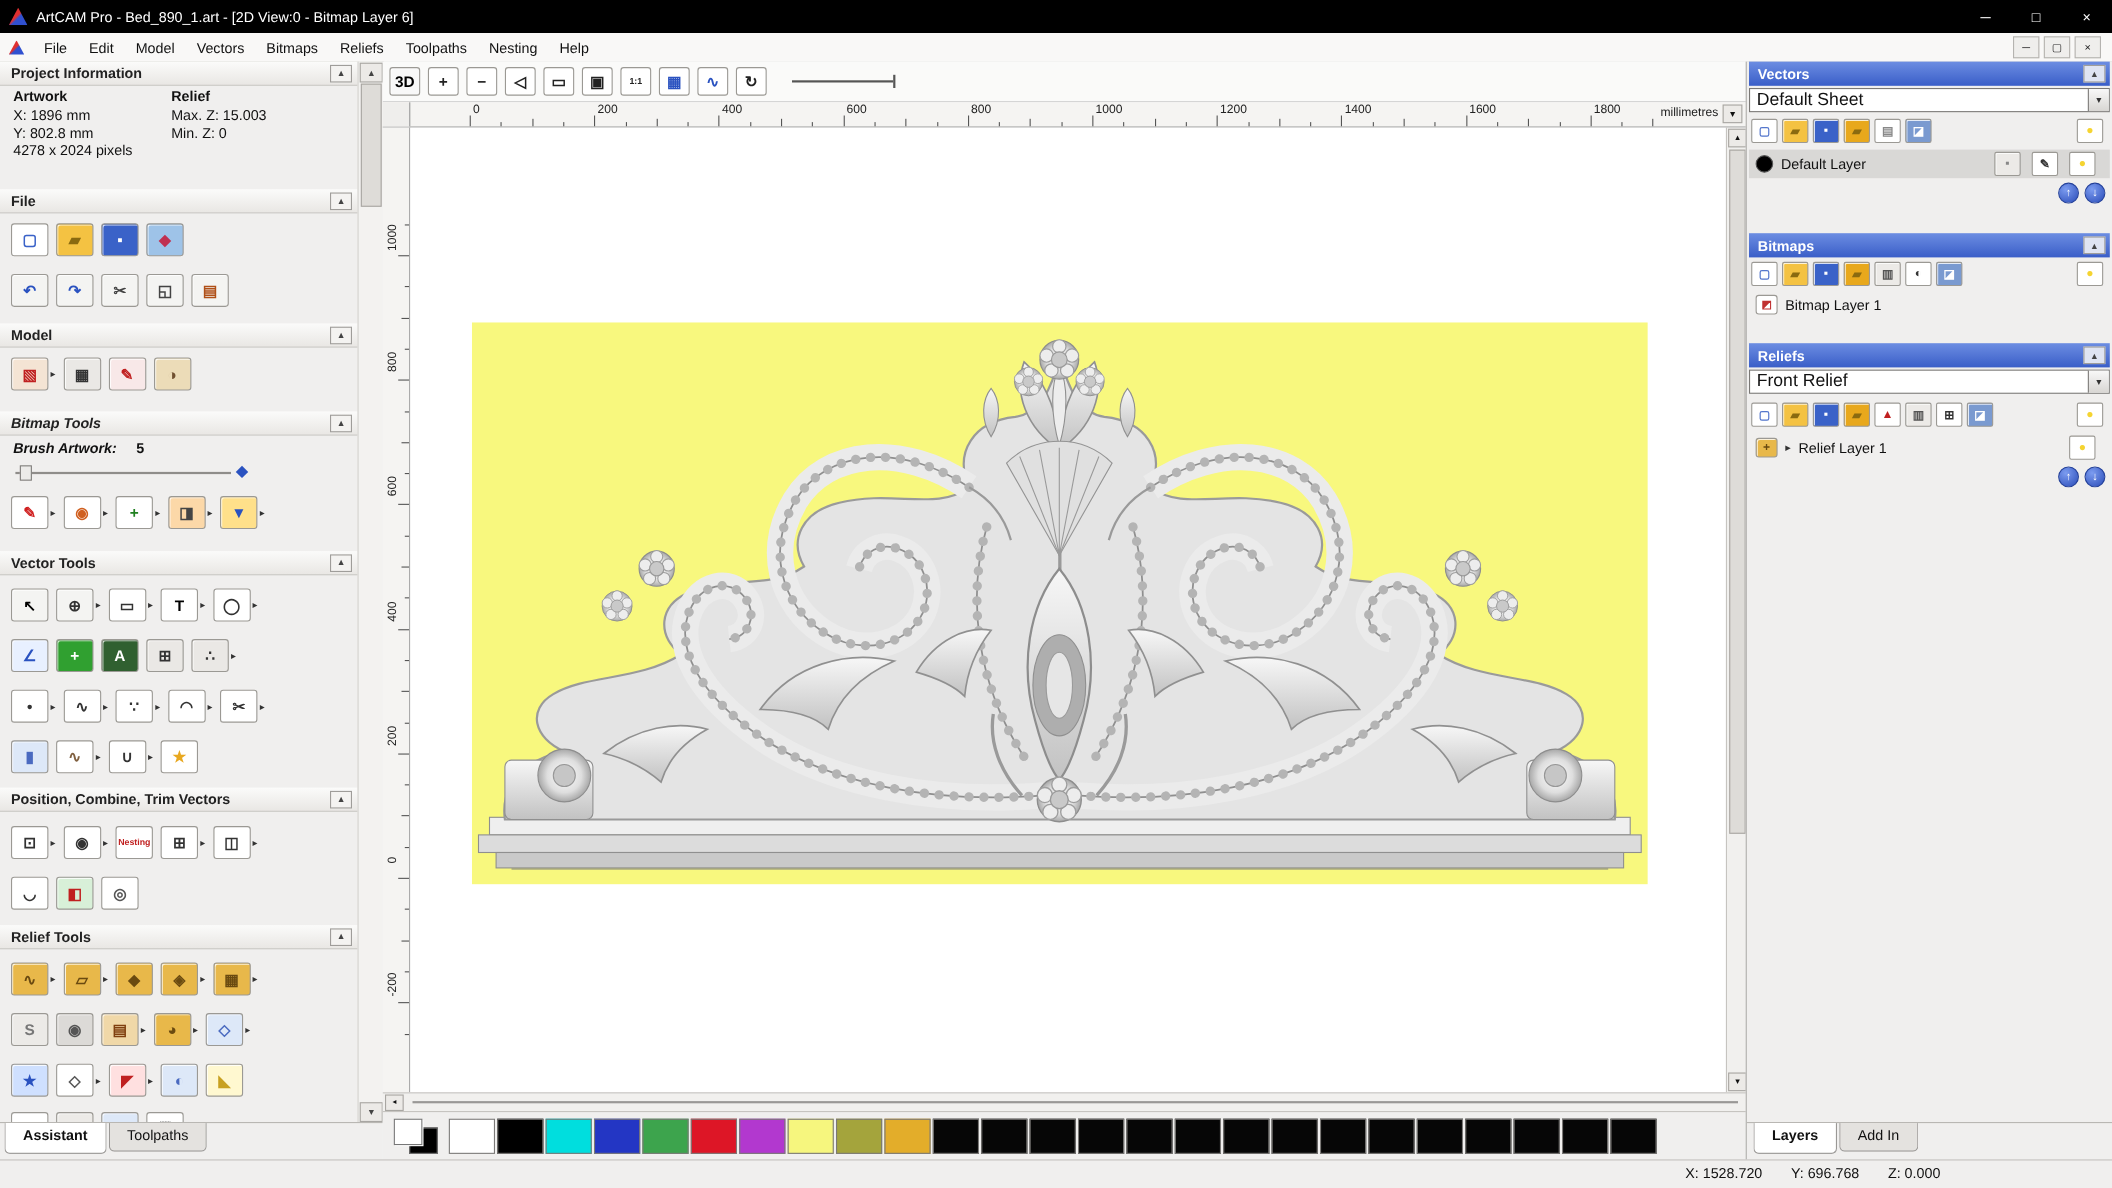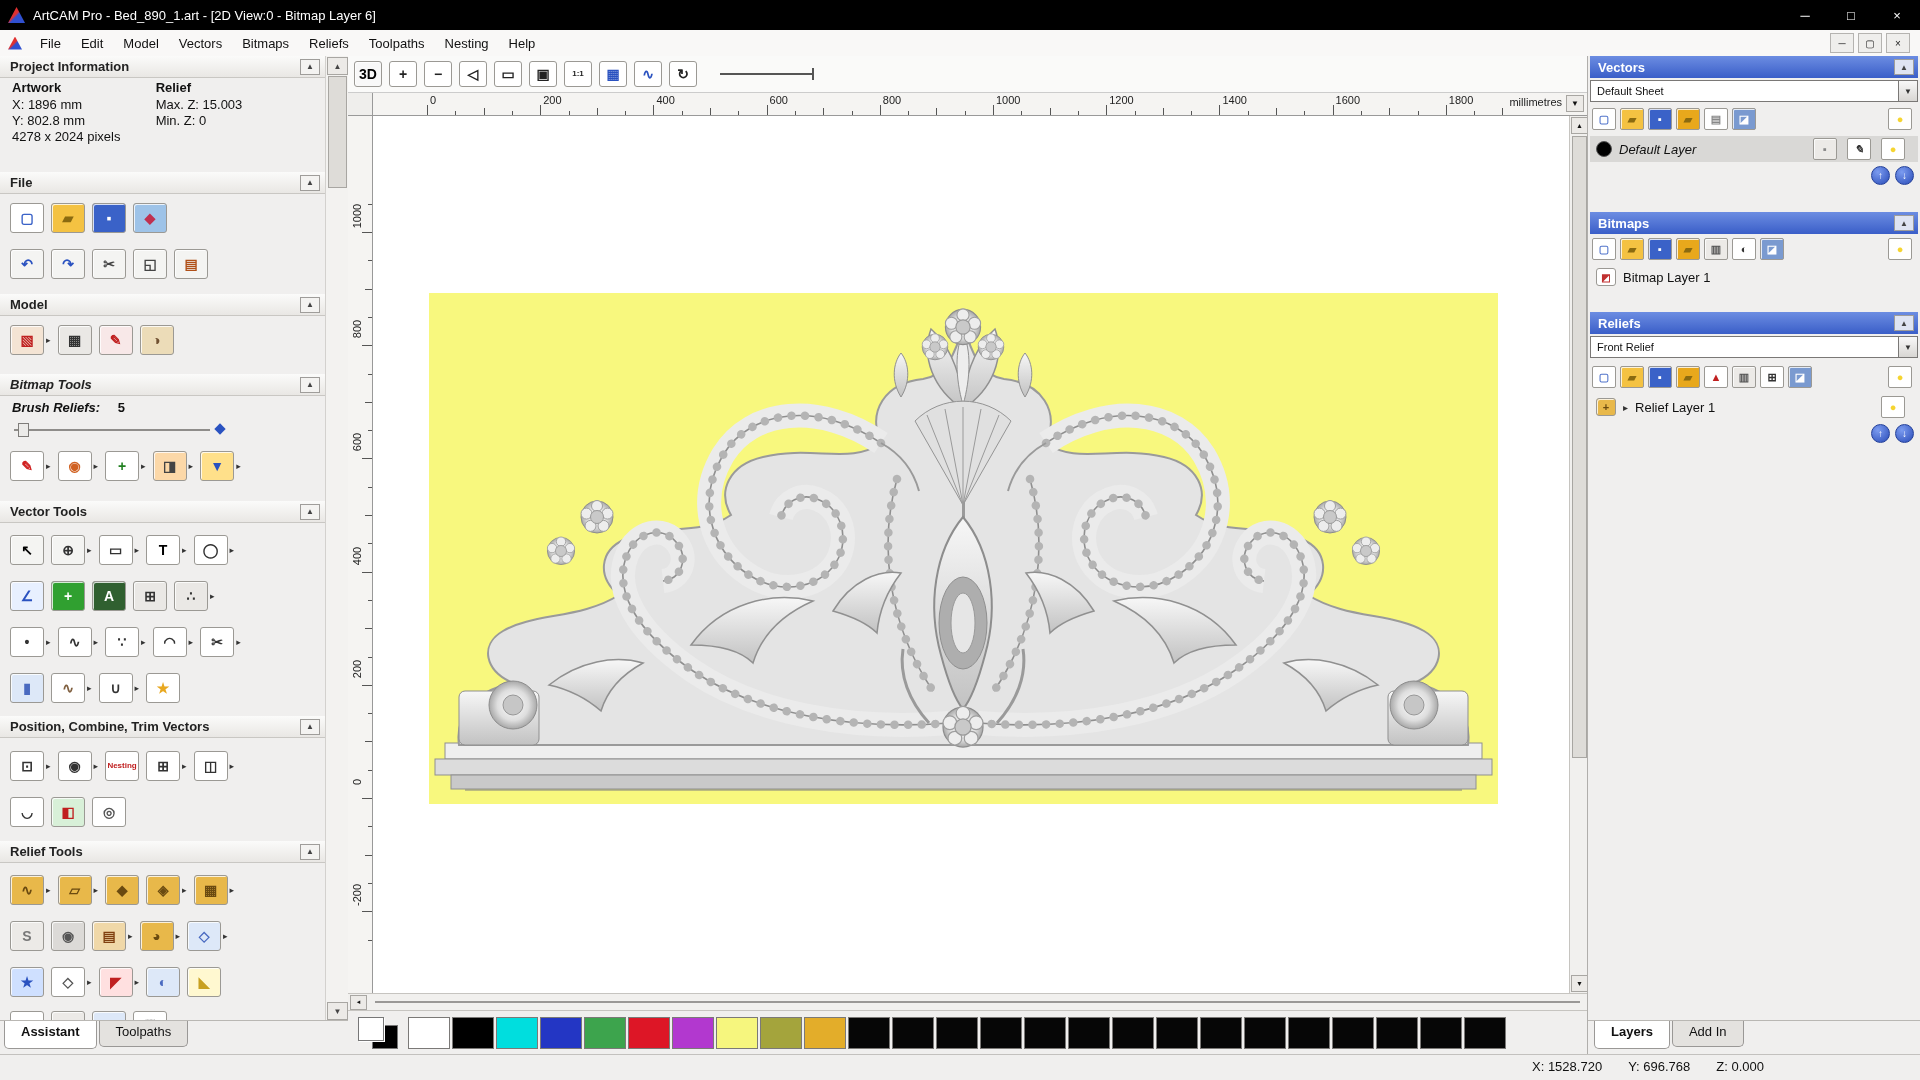--- a/index.html
+++ b/index.html
@@ -76,21 +76,21 @@
   .dual{position:relative;width:44px;height:36px;margin-right:8px;flex:0 0 auto;}
   .dual-bg{position:absolute;right:2px;bottom:2px;width:24px;height:22px;border:1px solid #777;}
   .dual-fg{position:absolute;left:2px;top:2px;width:24px;height:22px;border:1px solid #777;box-shadow:1px 1px 0 #fff;}
   .swatch{width:42px;height:32px;border:1px solid #7b7977;margin-right:2px;box-sizing:border-box;flex:0 0 auto;}
 
   
   .rightpanel{position:absolute;right:0;top:56px;width:332px;bottom:25px;background:#f0efee;border-left:1px solid #b0aeab;}
   .rp-head{position:absolute;left:2px;right:2px;height:22px;background:linear-gradient(#6c8de2,#3a5ec8);color:#fff;font-weight:bold;display:flex;align-items:center;justify-content:space-between;padding:0 4px 0 8px;box-sizing:border-box;}
   .rp-head .collapse-btn{background:#dfe4f2;}
   .combo{position:absolute;left:2px;right:2px;height:22px;background:#fff;border:1px solid #7a7876;display:flex;align-items:center;box-sizing:border-box;}
-  .combo .val{flex:1;padding-left:6px;font-size:11px;}
+  .combo .val{flex:1;padding-left:6px;font-size:16px;}
   .combo .cbtn{width:18px;height:100%;border-left:1px solid #7a7876;background:linear-gradient(#f8f8f8,#d8d6d3);display:flex;align-items:center;justify-content:center;font-size:8px;color:#333;}
   .rp-tools{position:absolute;left:4px;right:4px;height:26px;display:flex;align-items:center;}
   .rp-tools .sp{flex:1;}
   .rp-tools .tool{margin-right:4px;}
   .rp-row{position:absolute;left:2px;right:2px;height:26px;display:flex;align-items:center;padding:0 6px;box-sizing:border-box;font-size:13px;gap:7px;}
   .rp-row.selected{background:#d9d8d6;}
   .lyr-dot{width:14px;height:14px;border-radius:50%;background:#000;border:1px solid #555;flex:0 0 auto;}
   .rp-row .sp{flex:1;}
   .updown{position:absolute;right:6px;display:flex;gap:5px;}
   .ud-btn{width:17px;height:17px;border-radius:50%;background:radial-gradient(circle at 35% 30%,#7c9cf0,#2a4cb8);color:#fff;font-size:10px;display:flex;align-items:center;justify-content:center;border:1px solid #23409a;}
@@ -216,21 +216,21 @@
           <span class="tool">
             <span class="ticon" style="color: rgb(112, 80, 48); background: rgb(236, 220, 184);">◑</span>
           </span>
         </div>
 
       <div class="lp-head" style="top:318px;font-style:italic;">
         <span>Bitmap Tools</span>
         <span class="collapse-btn">▲</span>
       </div>
       <div class="brush-row" style="top:344px;">
-        <span>Brush Reliefs:</span>
+        <span>Brush Artwork:</span>
         <span class="val">5</span>
       </div>
       <div class="slider" style="top:366px;">
         <span class="track"></span>
         <span class="handle"></span>
         <span class="dot"></span>
       </div>
       <div class="icons" style="top:388px;">
           <span class="tool">
             <span class="ticon" style="color: rgb(208, 32, 32); background: rgb(255, 255, 255);">✎</span>
@@ -748,21 +748,21 @@
             <span class="ticon" style="color: rgb(255, 255, 255); background: rgb(122, 154, 208);">◪</span>
           </span>
         </span>
       <span class="sp"></span>
       <span class="sm" style="display:flex;">
           <span class="tool sm">
             <span class="ticon" style="color: rgb(245, 212, 49); background: rgb(255, 255, 255);">●</span>
           </span>
         </span>
     </div>
-    <div class="rp-row selected" style="top:80px;font-style:italic;">
+    <div class="rp-row selected" style="top:80px;">
       <span class="lyr-dot"></span>
       <span>Default Layer</span>
       <span class="sp"></span>
       <span class="sm" style="display:flex;gap:3px;">
           <span class="tool sm">
             <span class="ticon" style="color: rgb(136, 136, 136); background: rgb(236, 234, 231);">▪</span>
           </span>
           <span class="tool sm">
             <span class="ticon" style="color: rgb(51, 51, 51); background: rgb(255, 255, 255);">✎</span>
           </span>

